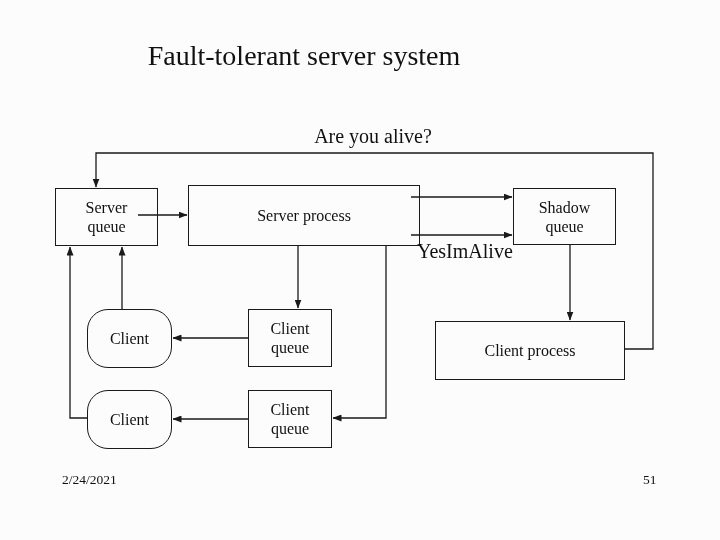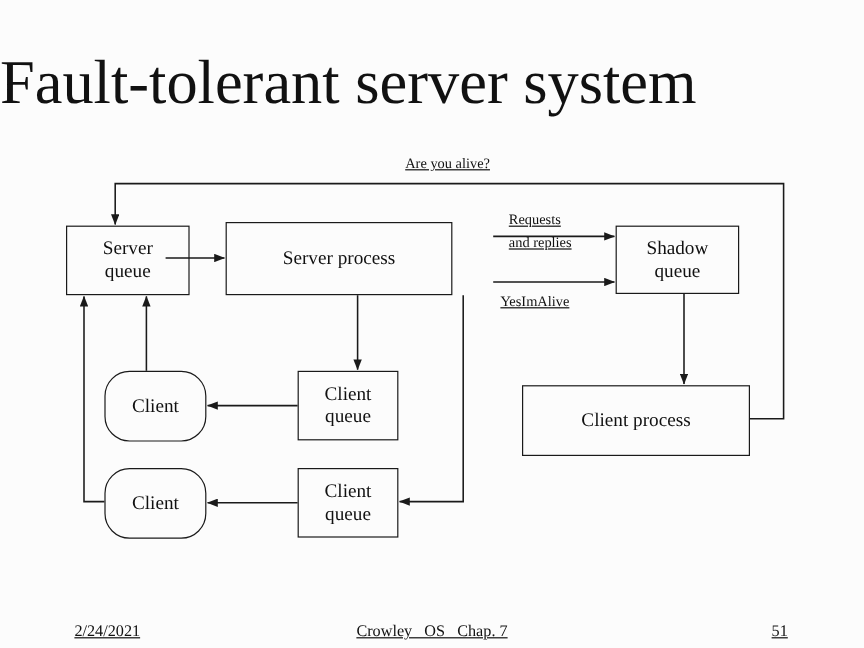--- a/index.html
+++ b/index.html
@@ -7,46 +7,46 @@
   }
   html,body{margin:0;padding:0;}
   .slide{
     position:relative; width:720px; height:540px;
     background:var(--bg); color:var(--text);
     font-family:"Liberation Serif", serif;
     overflow:hidden;
   }
   .title{
     position:absolute; top:40px; left:0; width:608px;
-    text-align:left; font-size:52px; font-weight:400;
+    text-align:center; font-size:28px; font-weight:400;
     white-space:nowrap;
   }
   svg.connectors{position:absolute; left:0; top:0; width:720px; height:540px; pointer-events:none;}
   svg.connectors path{fill:none; stroke:var(--line); stroke-width:1.3px;}
   svg.connectors .arrowhead{fill:var(--line); stroke:none;}
   .box{
     position:absolute; border:1.4px solid var(--line);
     display:flex; align-items:center; justify-content:center;
     text-align:center; font-size:16px; line-height:19px;
     white-space:pre-line; background:transparent; box-sizing:border-box;
   }
   .rounded{border-radius:21px;}
   .server-queue   {left:55px;  top:188px; width:103px;  height:58px;}
-  .server-process {left:188px; top:185px; width:189px; height:61px;}
+  .server-process {left:188px; top:185px; width:232px; height:61px;}
   .shadow-queue   {left:513px; top:188px; width:103px; height:57px;}
   .shadow-process {left:435px; top:321px; width:190px; height:59px;}
   .client-1       {left:87px;  top:309px; width:85px;  height:59px;}
   .client-queue-1 {left:248px; top:309px; width:84px;  height:58px;}
   .client-2       {left:87px;  top:390px; width:85px;  height:59px;}
   .client-queue-2 {left:248px; top:390px; width:84px;  height:58px;}
-  .edge-label{position:absolute; font-size:12px; line-height:19px; white-space:pre-line;text-decoration:underline;}
+  .edge-label{position:absolute; font-size:20px; line-height:19px; white-space:pre-line;}
   .lbl-alive   {left:283px; top:127px; width:180px; text-align:center;}
   .lbl-requests{left:424px; top:174px;}
   .lbl-yesim   {left:417px; top:242px;text-align:right;}
-  .footer-item{position:absolute; font-size:13.5px; top:518px;text-decoration:underline;}
+  .footer-item{position:absolute; font-size:13.5px; top:472px;}
   .footer-date  {left:62px;}
   .footer-credit{left:0; width:720px; text-align:center; white-space:pre;}
   .footer-page  {left:643px;}
 </style>
 </head>
 <body>
 
 <div class="slide">
 
   <div class="title">Fault-tolerant server system</div>
@@ -77,21 +77,18 @@
 queue</div>
   <div class="box shadow-process">Client process</div>
   <div class="box rounded client-1">Client</div>
   <div class="box client-queue-1">Client
 queue</div>
   <div class="box rounded client-2">Client</div>
   <div class="box client-queue-2">Client
 queue</div>
 
   <div class="edge-label lbl-alive">Are you alive?</div>
-  <div class="edge-label lbl-requests">Requests
-and replies</div>
   <div class="edge-label lbl-yesim">YesImAlive</div>
 
   <div class="footer-item footer-date">2/24/2021</div>
-  <div class="footer-item footer-credit">Crowley   OS   Chap. 7</div>
   <div class="footer-item footer-page">51</div>
 
 </div>
 
 </body></html>

